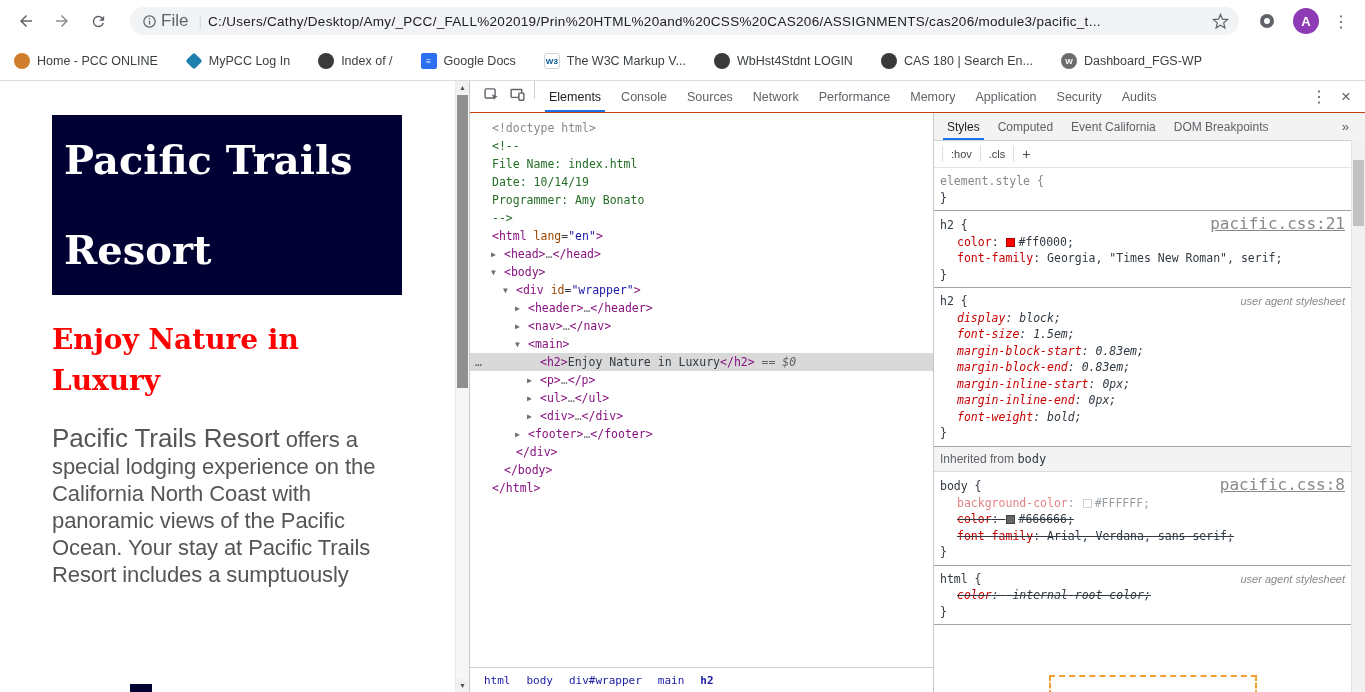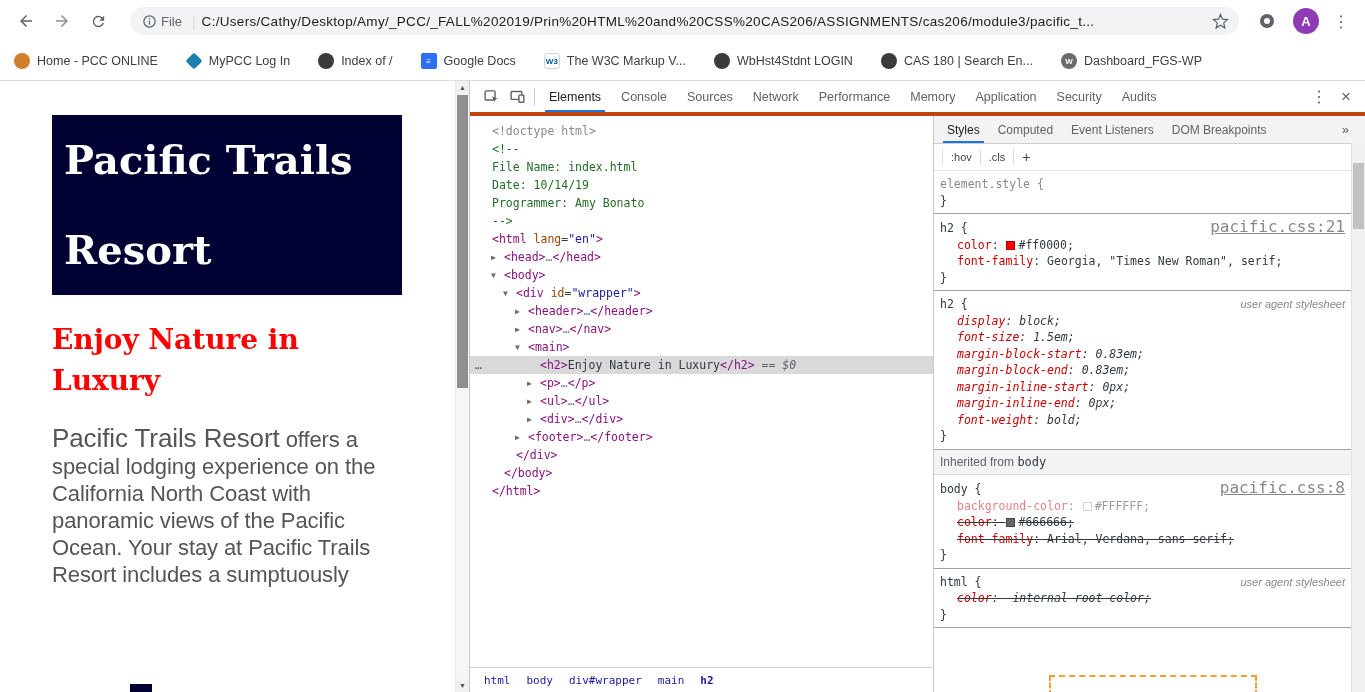--- a/index.html
+++ b/index.html
@@ -4,21 +4,21 @@
 <style>
   html,body{margin:0;padding:0;background:#e8e8e8;}
   .screen{position:relative;width:1365px;height:692px;background:#fff;overflow:hidden;
           font-family:"Liberation Sans",sans-serif;color:#202124;}
 
   
   .toolbar{height:42px;display:flex;align-items:center;padding:0 10px 0 12px;background:#fff;}
   .nav-btn{width:28px;height:28px;display:flex;align-items:center;justify-content:center;flex:0 0 auto;margin-right:8px;}
   .omnibox{flex:1;height:28px;background:#f1f3f4;border-radius:14px;display:flex;align-items:center;
            padding:0 10px 0 12px;margin:0 10px;min-width:0;}
-  .scheme-label{color:#5f6368;font-size:13px;margin:0 4px;}
+  .scheme-label{color:#5f6368;font-size:17px;margin:0 4px;}
   .omni-sep{color:#dadce0;margin:0 6px;font-size:14px;}
   .url-text{font-size:13.5px;color:#202124;white-space:nowrap;overflow:hidden;flex:1;letter-spacing:.3px;}
   .omni-star{margin-left:8px;display:flex;align-items:center;}
   .ext-icon{width:20px;height:20px;margin:0 8px;display:flex;align-items:center;justify-content:center;}
   .donut{width:14px;height:14px;border:4px solid #5f6368;border-radius:50%;box-sizing:border-box;}
   .avatar{width:26px;height:26px;border-radius:50%;background:#8e3bb5;color:#fff;font-size:13px;font-weight:bold;
           display:flex;align-items:center;justify-content:center;margin:0 8px;}
   .menu-dots{font-size:16px;color:#5f6368;padding:0 6px;}
 
   
@@ -52,21 +52,21 @@
 
   
   .page-sb{width:13px;flex:0 0 auto;background:#f6f6f6;border-left:1px solid #ebebeb;position:relative;}
   .sb-arrow{position:absolute;left:0;right:0;height:13px;display:flex;align-items:center;justify-content:center;
             font-size:7px;color:#505050;background:#f1f1f1;}
   .sb-arrow.up{top:0;} .sb-arrow.down{bottom:0;}
   .page-sb .sb-thumb{position:absolute;left:1px;right:1px;top:14px;height:293px;background:#8f8f8f;}
 
   
   .devtools{flex:1;display:flex;flex-direction:column;border-left:1px solid #c9c9c9;background:#fff;min-width:0;}
-  .dt-toolbar{height:31px;flex:0 0 auto;display:flex;align-items:center;border-bottom:4px solid #c2410c;padding-left:8px;}
+  .dt-toolbar{height:31px;flex:0 0 auto;display:flex;border-bottom:1px solid #c2410c;padding-left:8px;}
   .dt-ic{width:26px;height:26px;display:flex;align-items:center;justify-content:center;flex:0 0 auto;}
   .dt-vsep{width:1px;height:18px;background:#d0d0d0;margin:0 4px;}
   .dt-tabs{display:flex;height:100%;}
   .dt-tab{padding:0 10px;display:flex;align-items:center;font-size:12.5px;color:#5f6368;position:relative;cursor:default;}
   .dt-tab.on{color:#202124;}
   .dt-tab.on::after{content:"";position:absolute;left:6px;right:6px;bottom:0;height:2px;background:#1a73e8;}
   .dt-right{margin-left:auto;display:flex;align-items:center;padding-right:6px;}
   .dt-close{font-size:17px;color:#5f6368;padding:0 8px;}
 
   .dt-body{flex:1;display:flex;min-height:0;}
@@ -289,21 +289,21 @@
               <span class="crumb">div#wrapper</span>
               <span class="crumb">main</span>
               <span class="crumb last">h2</span>
             </div>
         </div>
 
         <div class="dt-styles">
           <div class="styles-tabs">
               <div class="st-tab on">Styles</div>
               <div class="st-tab">Computed</div>
-              <div class="st-tab">Event Listeners</div>
+              <div class="st-tab">Event California</div>
               <div class="st-tab">DOM Breakpoints</div>
               <span class="st-chevron">»</span>
             </div>
           <div class="filter-bar">
             <span class="fc">:hov</span>
             <span class="fc">.cls</span>
             <span class="fc plus">+</span>
           </div>
           <div class="styles-content">
               <div class="rule">

